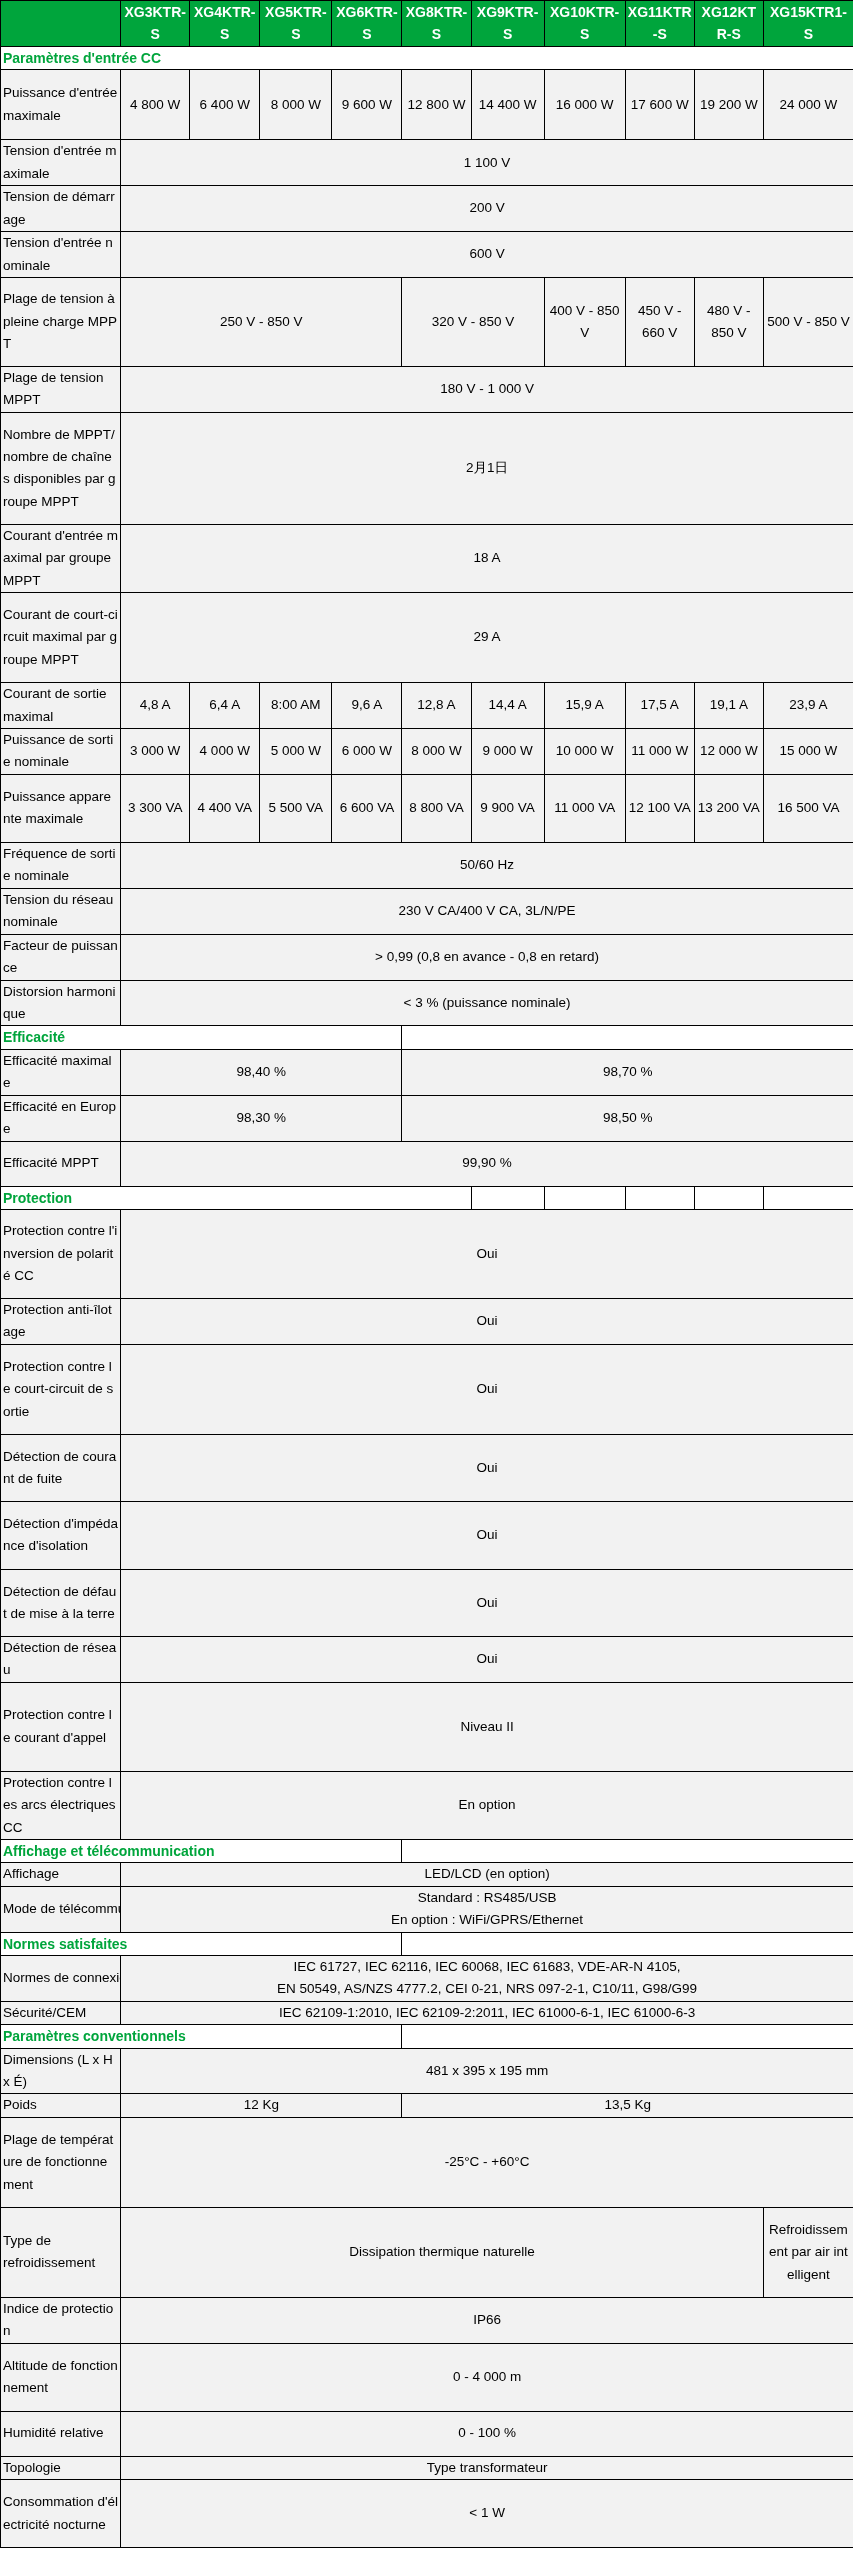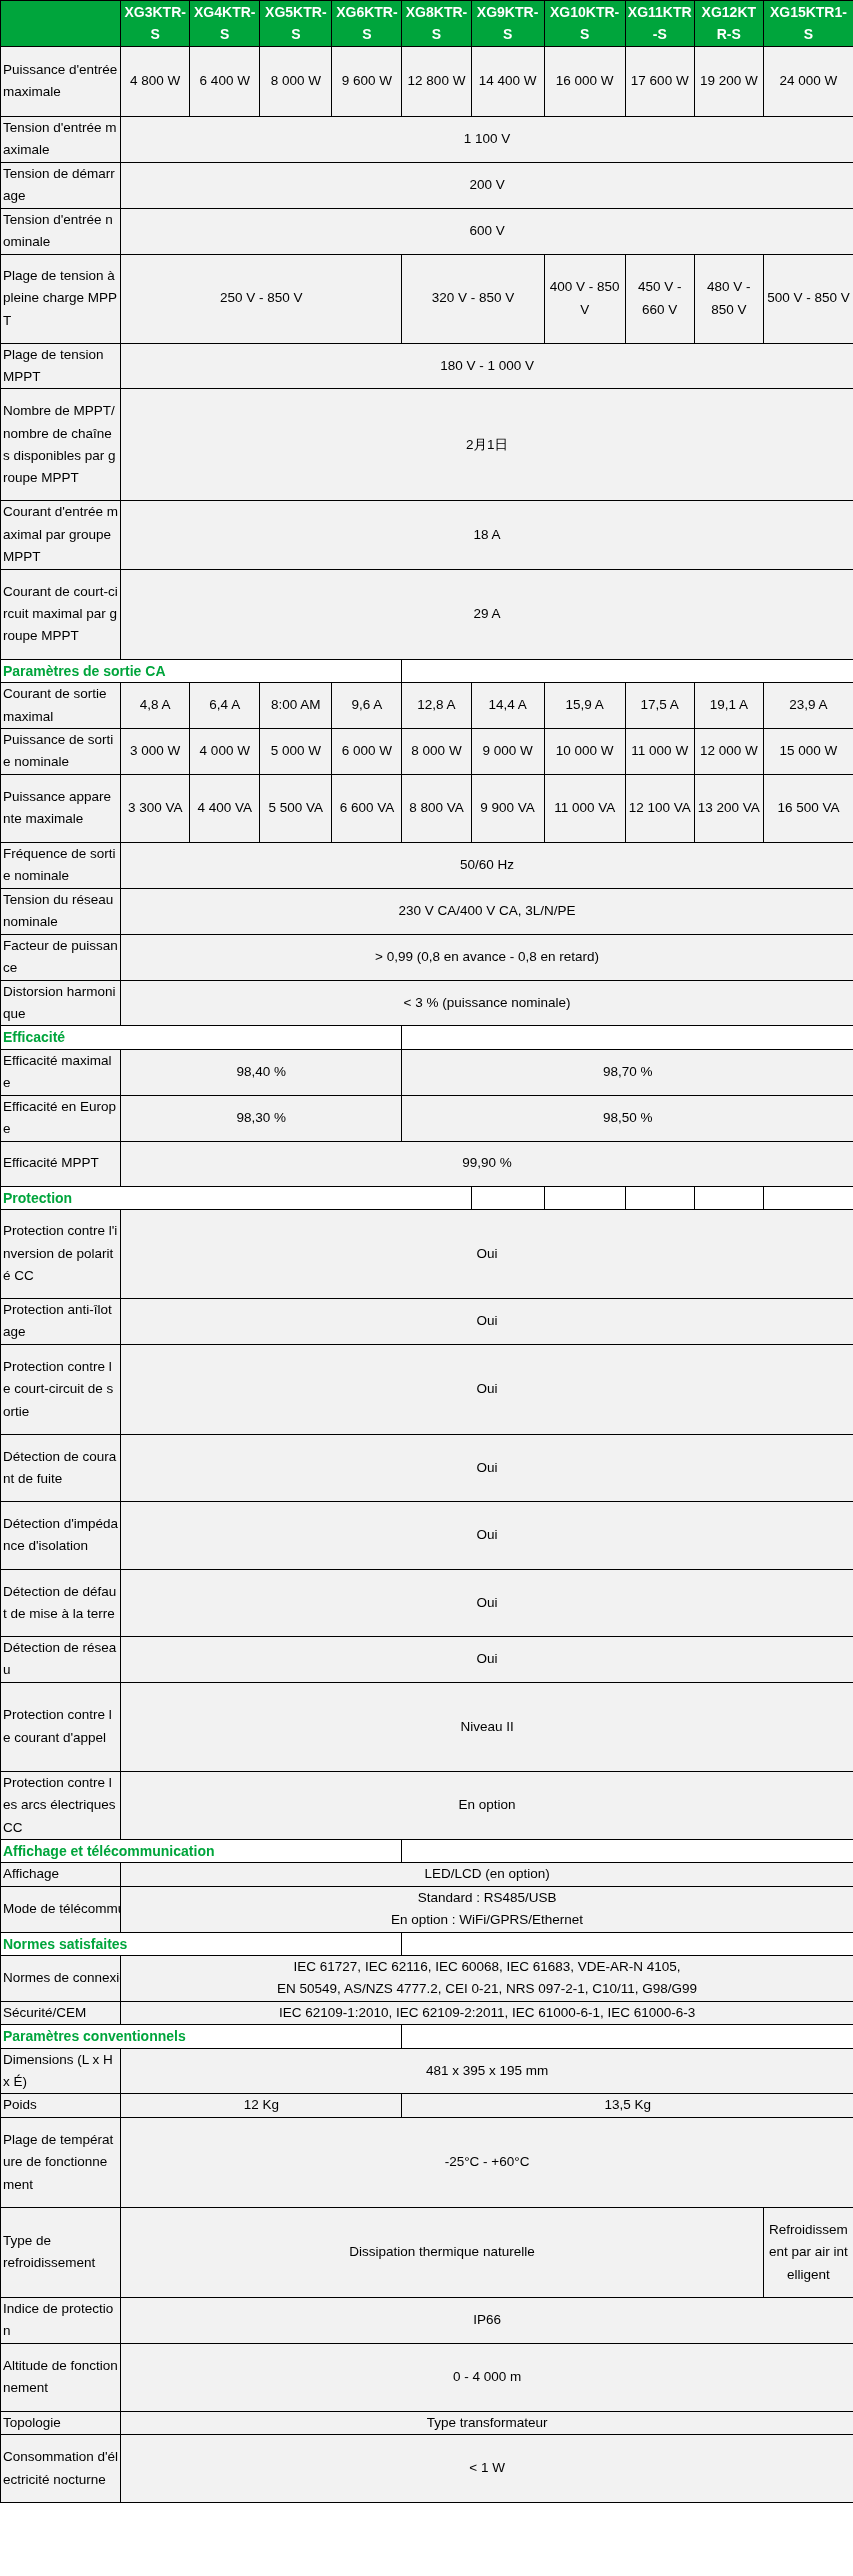--- a/index.html
+++ b/index.html
@@ -41,20 +41,23 @@
       <th class="hdr">XG8KTR-S</th>
       <th class="hdr">XG9KTR-S</th>
       <th class="hdr">XG10KTR-S</th>
       <th class="hdr">XG11KTR-S</th>
       <th class="hdr">XG12KTR-S</th>
       <th class="hdr">XG15KTR1-S</th>
     </tr>
   </thead>
   <tbody>
 
+    <tr style="height:22px">
+      <td class="section" colspan="11">Paramètres d'entrée CC</td>
+    </tr>
     <tr style="height:70px">
       <td class="label">Puissance d'entrée maximale</td>
       <td class="val">4 800 W</td>
       <td class="val">6 400 W</td>
       <td class="val">8 000 W</td>
       <td class="val">9 600 W</td>
       <td class="val">12 800 W</td>
       <td class="val">14 400 W</td>
       <td class="val">16 000 W</td>
       <td class="val">17 600 W</td>
@@ -92,24 +95,20 @@
     </tr>
     <tr style="height:67px">
       <td class="label">Courant d'entrée maximal par groupe MPPT</td>
       <td class="val" colspan="10">18 A</td>
     </tr>
     <tr style="height:90px">
       <td class="label">Courant de court-circuit maximal par groupe MPPT</td>
       <td class="val" colspan="10">29 A</td>
     </tr>
 
-    <tr style="height:21px">
-      <td class="section" colspan="5">Paramètres de sortie CA</td>
-      <td class="blank" colspan="6"></td>
-    </tr>
     <tr style="height:46px">
       <td class="label">Courant de sortie maximal</td>
       <td class="val">4,8 A</td>
       <td class="val">6,4 A</td>
       <td class="val">8:00 AM</td>
       <td class="val">9,6 A</td>
       <td class="val">12,8 A</td>
       <td class="val">14,4 A</td>
       <td class="val">15,9 A</td>
       <td class="val">17,5 A</td>
@@ -278,20 +277,24 @@
       <td class="val" style="word-break:break-all">Refroidissement par air intelligent</td>
     </tr>
     <tr style="height:45px">
       <td class="label">Indice de protection</td>
       <td class="val" colspan="10">IP66</td>
     </tr>
     <tr style="height:68px">
       <td class="label">Altitude de fonctionnement</td>
       <td class="val" colspan="10">0 - 4 000 m</td>
     </tr>
+    <tr style="height:45px">
+      <td class="label">Humidité relative</td>
+      <td class="val" colspan="10">0 - 100 %</td>
+    </tr>
     <tr style="height:22px">
       <td class="label">Topologie</td>
       <td class="val" colspan="10">Type transformateur</td>
     </tr>
     <tr style="height:68px">
       <td class="label">Consommation d'électricité nocturne</td>
       <td class="val" colspan="10">&lt; 1 W</td>
     </tr>
 
   </tbody>

